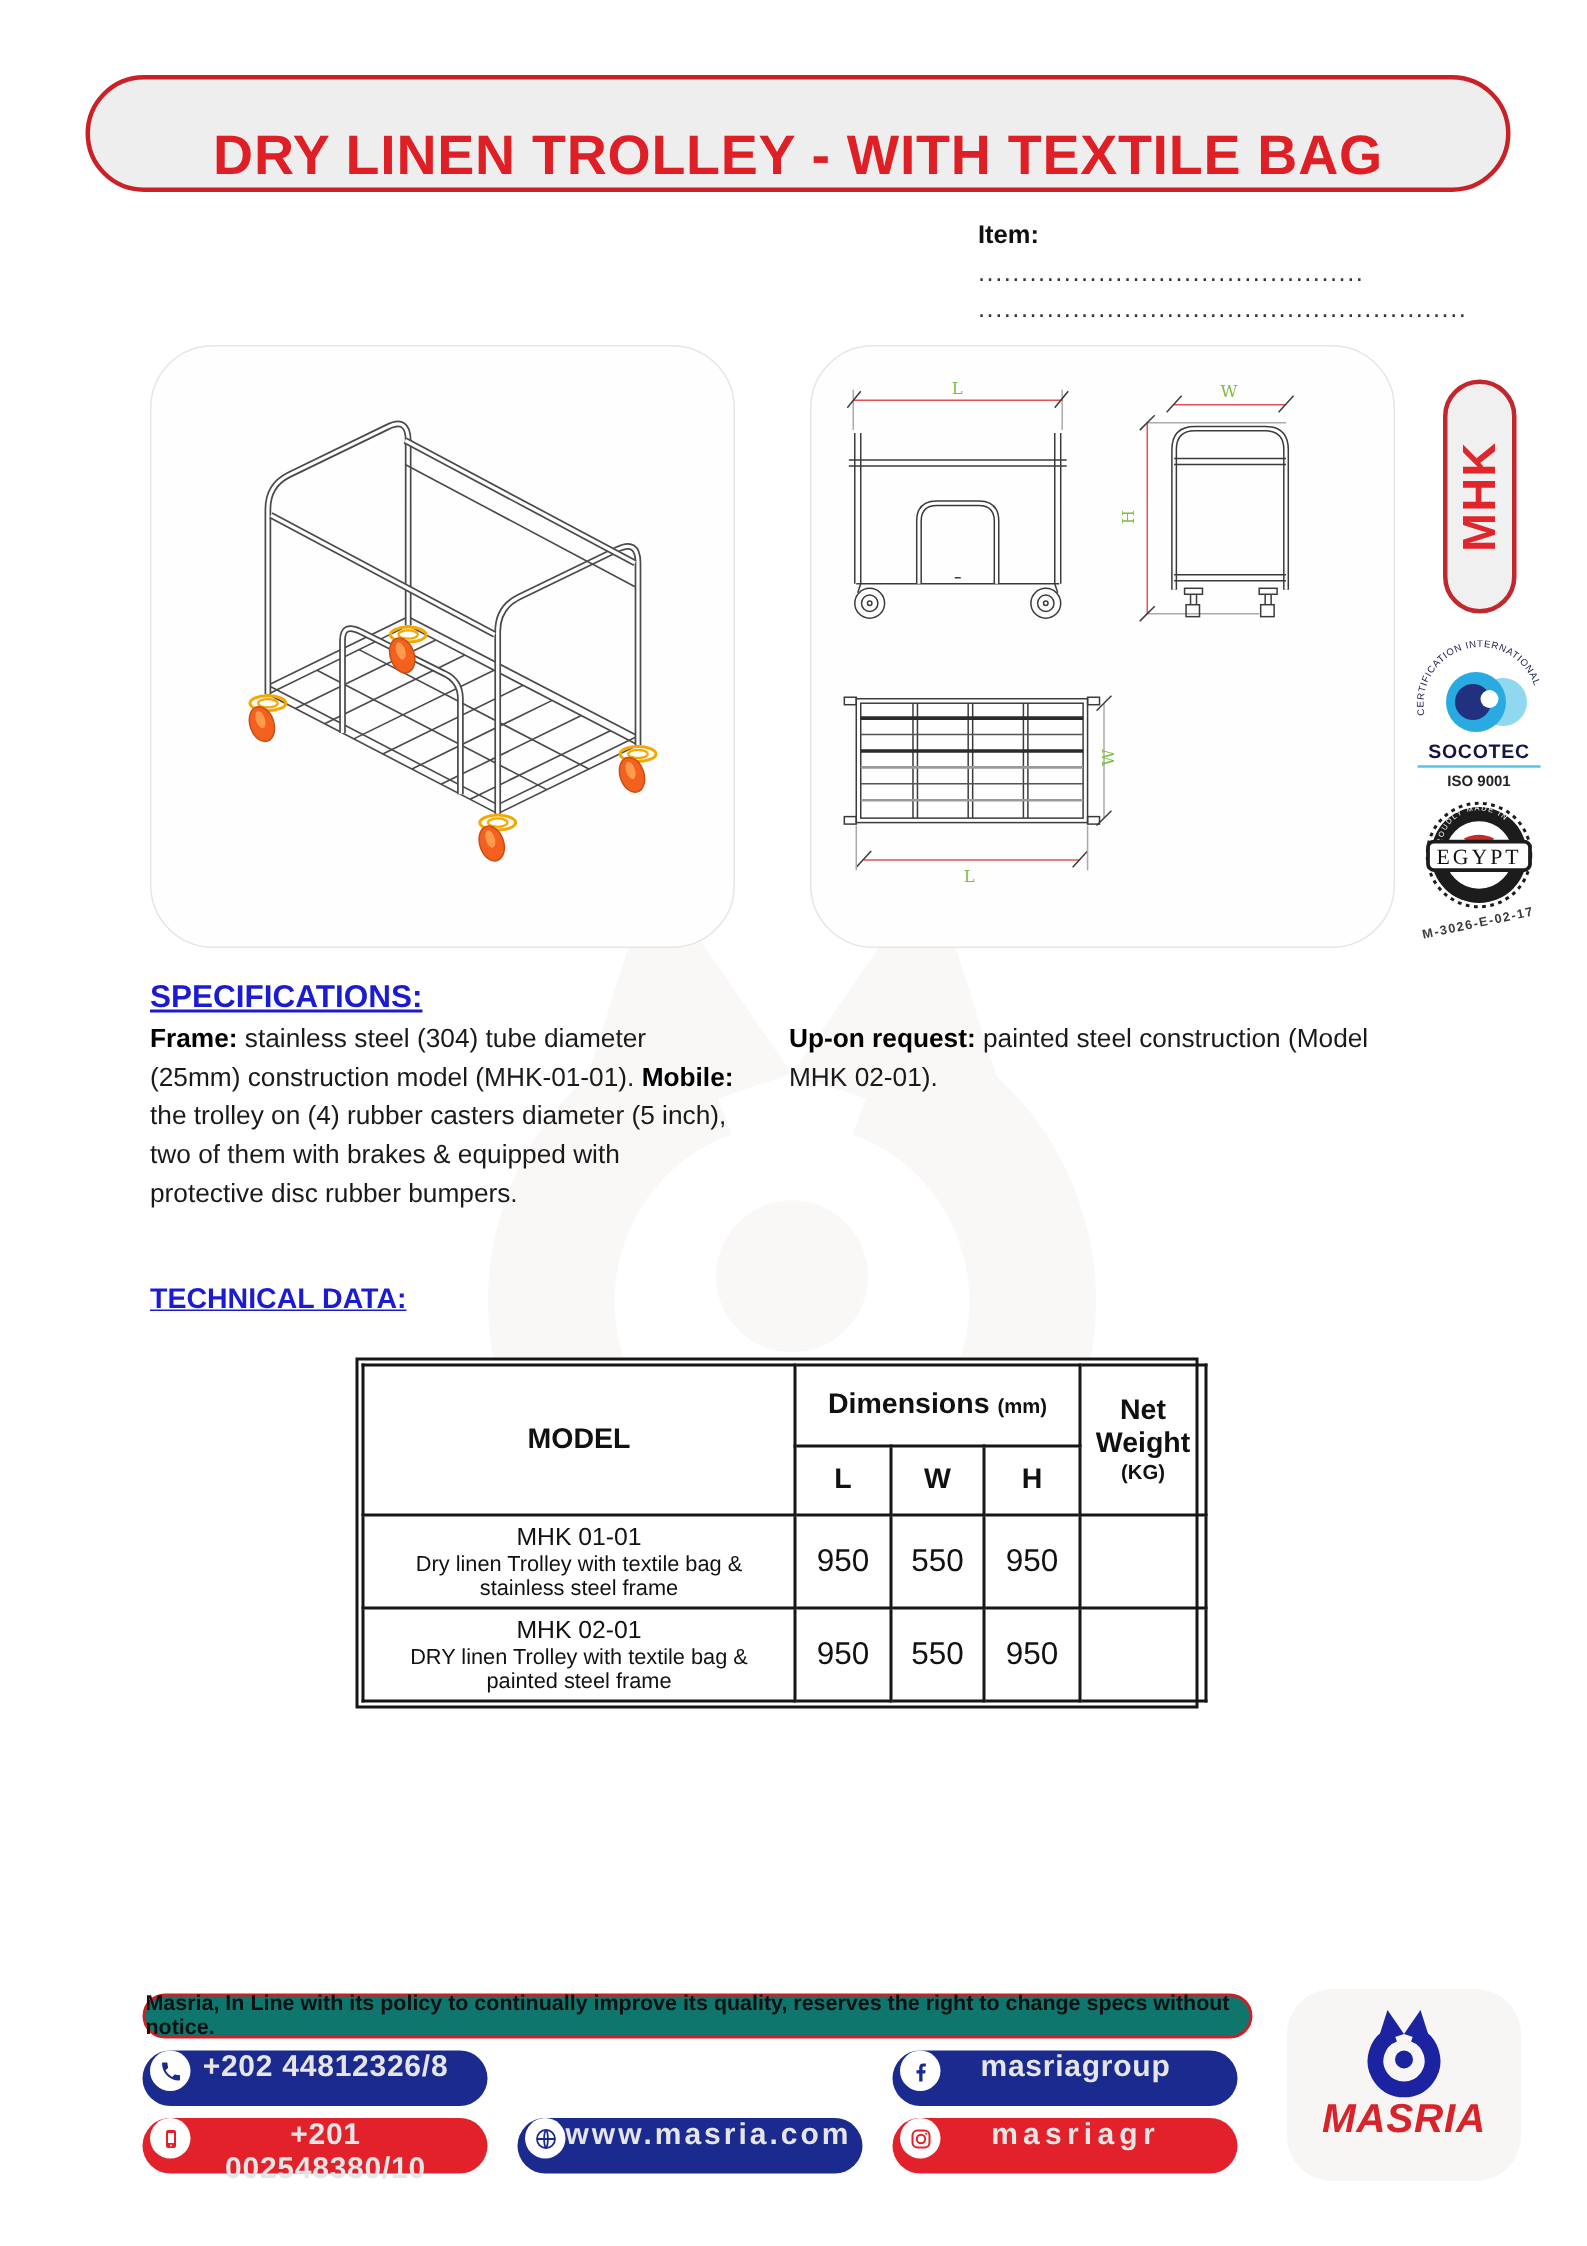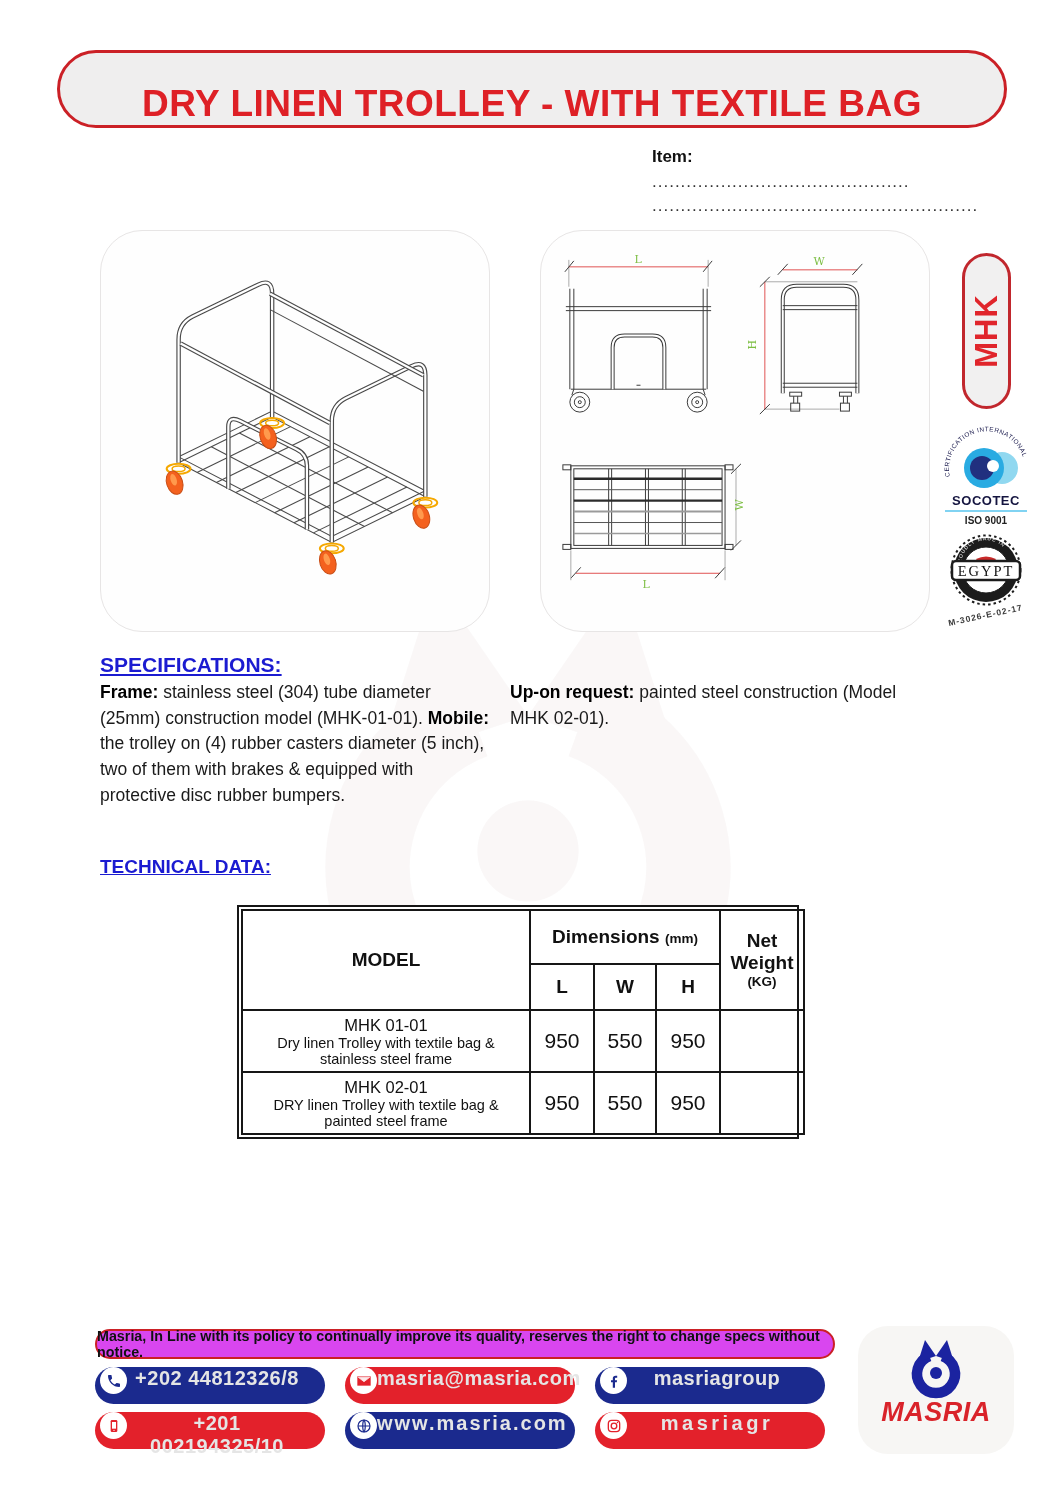--- a/index.html
+++ b/index.html
@@ -33,41 +33,41 @@
     display:flex; align-items:center; justify-content:center; }
   .mhk-pill span { transform:rotate(-90deg); color:#e0252b; font-weight:bold; font-size:31px; letter-spacing:1px; }
   .socotec { position:absolute; left:936px; top:416px; width:100px; height:112px; }
   .egypt { position:absolute; left:938px; top:528px; width:96px; height:100px; }
 
   
   .spec-h { position:absolute; left:100px; top:653px; color:#1b1bd1; font-size:21px; font-weight:bold; text-decoration:underline; }
   .spec-col { position:absolute; top:680px; color:#1a1a1a; font-size:17.5px; line-height:1.47; }
   .spec-col b { color:#000; }
   .spec-left { left:100px; width:390px; }
-  .spec-right { left:510px; width:410px; }
+  .spec-right { left:526px; width:410px; }
   .tech-h { position:absolute; left:100px; top:856px; color:#1b1bd1; font-size:19px; font-weight:bold; text-decoration:underline; }
 
   
   .tbl-wrap { position:absolute; left:237px; top:905px; width:562px; border:2px solid #161616; padding:2px; background:#fff; }
   table.spec { border-collapse:collapse; width:100%; table-layout:fixed; }
   table.spec th, table.spec td { border:2px solid #161616; text-align:center; vertical-align:middle; color:#111; }
   th.model-h { font-size:19px; font-weight:bold; }
   th.dims-h { font-size:19px; font-weight:bold; height:54px; }
   th.dims-h .small, th.net-h .small { font-size:13.5px; }
   th.sub { font-size:19px; font-weight:bold; height:46px; }
   th.net-h { font-size:19px; font-weight:bold; line-height:1.15; }
   th.net-h span { display:block; }
   td.model-cell { height:62px; padding:4px 6px; }
   .m-code { font-size:16.5px; }
   .m-desc { font-size:14.5px; }
   td.num { font-size:21px; }
 
   
   .disclaimer { position:absolute; left:95px; top:1329px; width:740px; height:30px;
-    border:2px solid #cb2026; border-radius:15px; background:#d946ef;
+    border:2px solid #cb2026; border-radius:15px; background:#0f766e;
     display:flex; align-items:center; justify-content:center;
     font-size:14.3px; font-weight:600; color:#111; }
   .contact { position:absolute; width:230px; height:37px; border-radius:19px;
     display:flex; color:#e5e5e5; font-weight:bold; font-size:20px; }
   .contact .ic { width:27px; height:27px; border-radius:50%; background:#fff; margin-left:5px;
     display:flex; align-items:center; justify-content:center; flex:0 0 27px; }
   .contact .txt { flex:1; text-align:center; padding-right:18px; letter-spacing:.5px; }
   .contact.navy { background:#1b2a8e; } .contact.navy .ic { color:#1b2a8e; }
   .contact.red { background:#e3212b; } .contact.red .ic { color:#e3212b; }
   .c-r1 { top:1367px; } .c-r2 { top:1412px; }
@@ -376,46 +376,37 @@
   <div class="disclaimer">Masria, In Line with its policy to continually improve its quality, reserves the right to change specs without notice.</div>
 
   <div class="contact navy c-r1 c-c1">
     <span class="ic">
       <svg width="16" height="16" viewBox="0 0 24 24">
           <path fill="currentColor" d="M6.6 10.8c1.4 2.8 3.8 5.1 6.6 6.6l2.2-2.2c.3-.3.7-.4 1-.2 1.1.4 2.4.6 3.6.6.6 0 1 .4 1 1V20c0 .6-.4 1-1 1C10.8 21 3 13.2 3 4c0-.6.4-1 1-1h3.5c.6 0 1 .4 1 1 0 1.3.2 2.5.6 3.6.1.3 0 .7-.2 1l-2.3 2.2z"></path>
         </svg>
     </span>
     <span class="txt">+202 44812326/8</span>
   </div>
-  <div class="contact red c-r1 c-c2">
-    <span class="ic">
-      <svg width="16" height="16" viewBox="0 0 24 24">
-          <path fill="currentColor" d="M2 5h20v14H2z"></path>
-          <path fill="#fff" d="M3.5 6.5 12 13l8.5-6.5v-.2h-17z" opacity=".9" stroke="#fff" stroke-width="1.2"></path>
-        </svg>
-    </span>
-    <span class="txt">masria@masria.com</span>
-  </div>
   <div class="contact navy c-r1 c-c3">
     <span class="ic">
       <svg width="16" height="16" viewBox="0 0 24 24">
           <path fill="currentColor" d="M13.5 22v-8h2.7l.4-3.2h-3.1V8.7c0-.9.3-1.6 1.6-1.6h1.7V4.2c-.3 0-1.3-.1-2.5-.1-2.5 0-4.1 1.5-4.1 4.2v2.5H7.5V14h2.7v8h3.3z"></path>
         </svg>
     </span>
     <span class="txt">masriagroup</span>
   </div>
   <div class="contact red c-r2 c-c1">
     <span class="ic">
       <svg width="16" height="16" viewBox="0 0 24 24">
           <rect x="7" y="3" width="10" height="18" rx="2" fill="currentColor"></rect>
           <rect x="9" y="6" width="6" height="10" fill="#fff"></rect>
           <circle cx="12" cy="18.5" r="1" fill="#fff"></circle>
         </svg>
     </span>
-    <span class="txt">+201 002194325/10</span>
+    <span class="txt">+201 002548380/10</span>
   </div>
   <div class="contact navy c-r2 c-c2">
     <span class="ic">
       <svg width="16" height="16" viewBox="0 0 24 24" fill="none" stroke="currentColor" stroke-width="1.8">
           <circle cx="12" cy="12" r="9"></circle>
           <path d="M3 12h18M12 3c2.5 2.6 2.5 15.4 0 18M12 3c-2.5 2.6-2.5 15.4 0 18"></path>
         </svg>
     </span>
     <span class="txt sp2">www.masria.com</span>
   </div>

